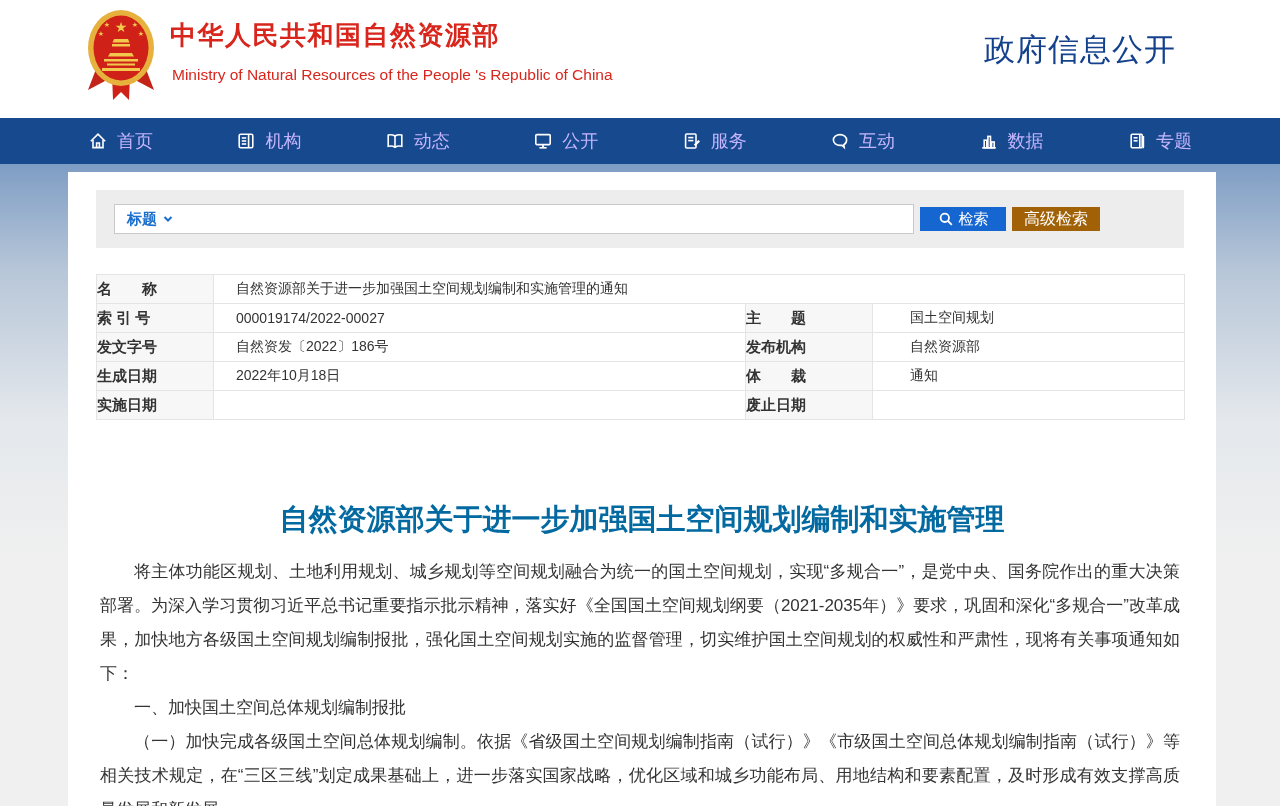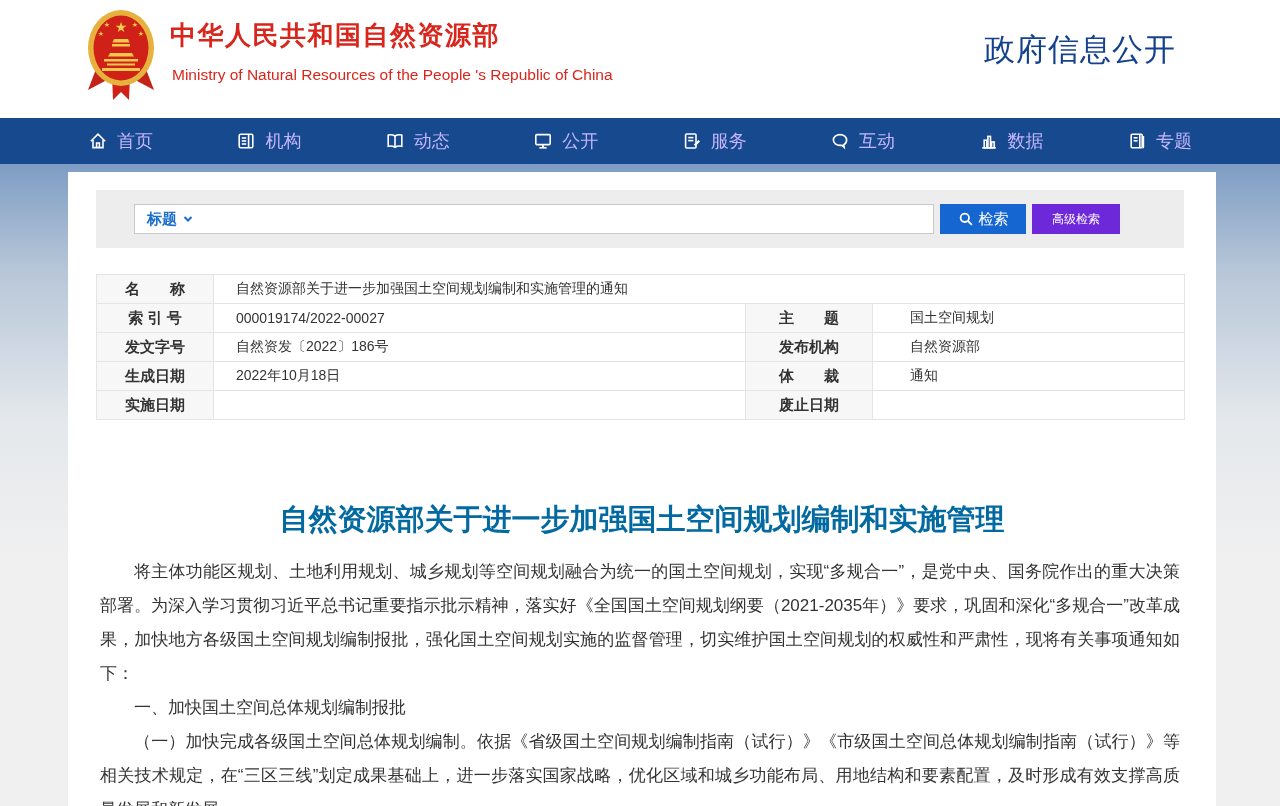--- a/index.html
+++ b/index.html
@@ -21,37 +21,37 @@
   .main-nav { position:absolute; top:118px; left:0; width:1280px; height:46px; background:#17498f;
     display:flex; align-items:center; justify-content:space-between; padding:0 88px; z-index:3; }
   .nav-item { display:flex; align-items:center; gap:9px; color:#c4b5fd; font-size:18px;
     cursor:pointer; text-decoration:none; white-space:nowrap; }
   .nav-item svg { display:block; }
   
   .card { position:absolute; left:68px; top:172px; width:1148px; height:634px;
     background:#fff; overflow:hidden; z-index:2; }
   
   .search-panel { margin:18px 32px 11px 28px; width:1088px; height:58px; background:#ededee;
-    display:flex; align-items:center; padding-left:38px; }
+    display:flex; align-items:center; padding-left:18px; }
   .search-box { width:800px; height:30px; background:#fff; border:1px solid #c9c9c9;
     display:flex; align-items:center; }
   .field-selector { display:flex; align-items:center; gap:5px; padding:0 10px 0 12px;
     color:#1a6ecc; font-weight:bold; font-size:15px; cursor:pointer; white-space:nowrap; }
   .search-input { flex:1; height:100%; border:none; outline:none; background:transparent;
     font-size:14px; color:#333; }
-  .btn { height:30px; border:none; color:#fff; display:flex; align-items:center;
+  .btn { height:24px; border:none; color:#fff; display:flex; align-items:center;
     justify-content:center; cursor:pointer; }
   .btn-search { width:86px; margin-left:6px; background:#1566d0; font-size:15px; gap:5px; }
-  .btn-advanced { width:88px; margin-left:6px; background:#6d28d9; font-size:12px; }
+  .btn-advanced { width:88px; margin-left:6px; background:#a16207; font-size:16px; }
   
   .meta-table { margin:26px 32px 0 28px; width:1088px; border-collapse:collapse;
     table-layout:fixed; color:#333; }
   .meta-table td { border:1px solid #e4e4e4; height:29px; padding:0; font-size:14px;
     overflow:hidden; white-space:nowrap; }
-  .meta-table td.lbl { background:#f7f7f7; font-weight:bold; text-align:center; font-size:15px; }
+  .meta-table td.lbl { background:#f7f7f7; font-weight:bold; font-size:15px; }
   .meta-table td.val  { padding-left:22px; }
   .meta-table td.val2 { padding-left:37px; }
   
   .article-title { margin-top:80px; text-align:center; font-size:29px; line-height:39px;
     font-weight:bold; color:#0369a1; }
   .article-body { margin:16px 36px 0 32px; font-size:17px; line-height:34px; color:#333;
     text-align:justify; }
   .article-body p { margin:0; text-indent:2em; }
   .article-body p.salutation { text-indent:1.35em; }
 </style>

